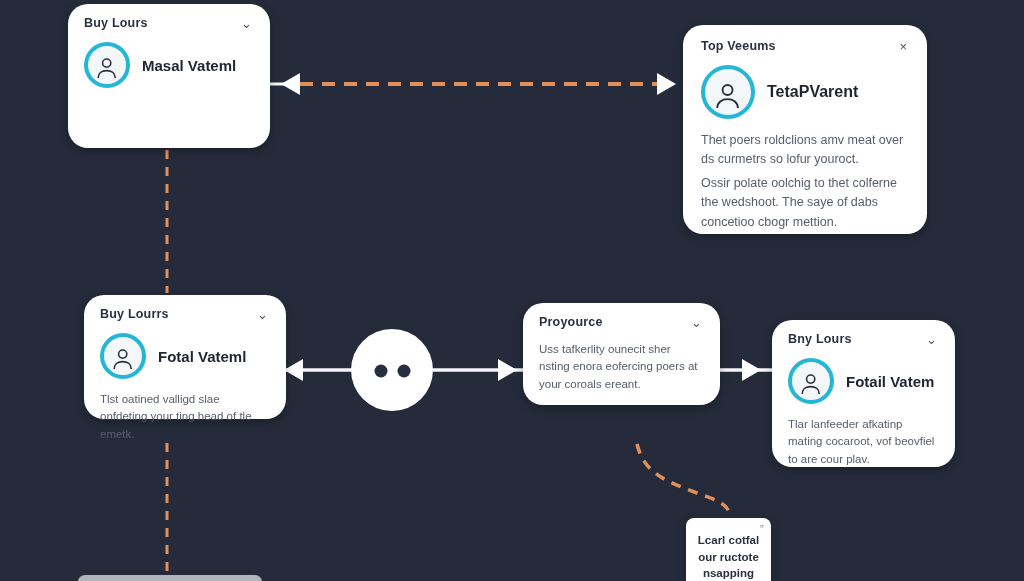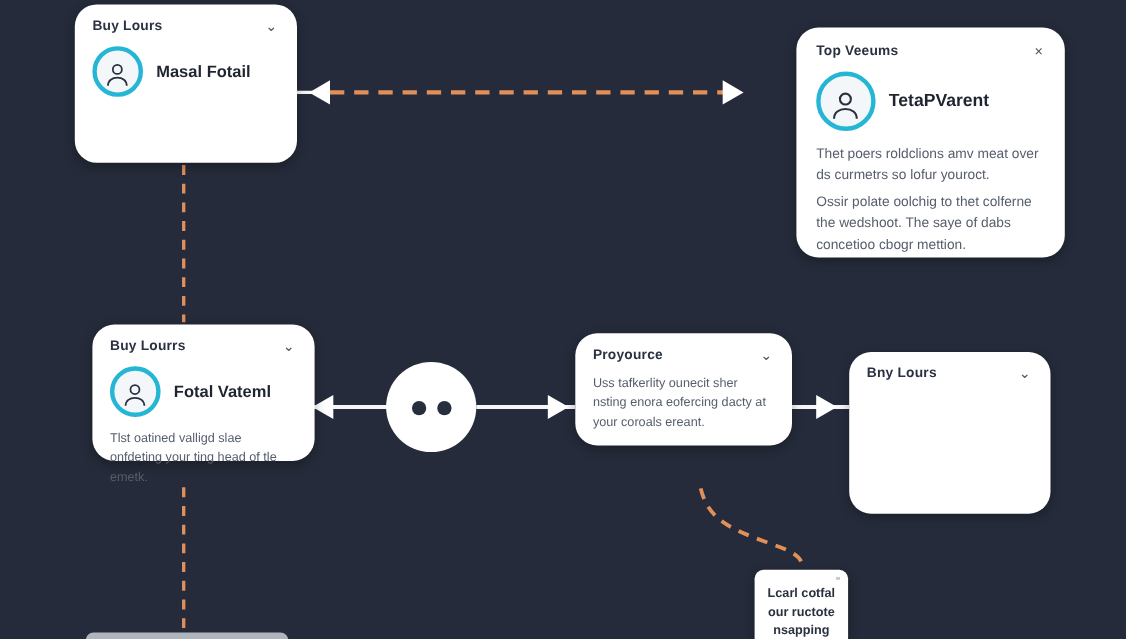--- a/index.html
+++ b/index.html
@@ -78,21 +78,21 @@
   .card-body {
     font-size: 11.5px;
     line-height: 1.5;
     color: #565E6C;
   }
   .card-body.lg { font-size: 12.5px; line-height: 1.55; }
   .para-gap { margin-top: 4px; }
 
   
   #card-top-left   { left: 68px;  top: 4px;   width: 202px; height: 144px; }
-  #card-top-right  { left: 724px; top: 25px;  width: 244px; height: 209px; padding: 14px 18px; }
+  #card-top-right  { left: 683px; top: 25px;  width: 244px; height: 209px; padding: 14px 18px; }
   #card-mid-left   { left: 84px;  top: 295px; width: 202px; height: 124px; }
   #card-mid-center { left: 523px; top: 303px; width: 197px; height: 102px; }
   #card-mid-right  { left: 772px; top: 295px; width: 183px; height: 147px; margin-top: 25px; }
   #card-note {
     left: 686px; top: 518px; width: 85px; height: 70px;
     border-radius: 8px;
     padding: 14px 8px 8px 8px;
     text-align: center;
     font-size: 11.5px;
     font-weight: 700;
@@ -149,21 +149,21 @@
       <span class="hdr">Buy Lours</span>
       <button class="icon-btn">⌄</button>
     </div>
     <div class="title-row">
       <span class="avatar">
         <svg viewBox="0 0 24 24" fill="none" stroke="#2A3040" stroke-width="1.4">
           <circle cx="12" cy="8" r="3.6"></circle>
             <path d="M4.5 21c0-4.2 3.4-6.4 7.5-6.4s7.5 2.2 7.5 6.4"></path>
         </svg>
       </span>
-      <span class="card-title">Masal Fotail</span>
+      <span class="card-title">Masal Vateml</span>
     </div>
   </div>
 
   <div class="card" id="card-top-right">
     <div class="card-header">
       <span class="hdr">Top Veeums</span>
       <button class="icon-btn">×</button>
     </div>
     <div class="title-row">
       <span class="avatar lg">
@@ -193,28 +193,38 @@
       <span class="card-title">Fotal Vateml</span>
     </div>
     <div class="card-body">Tlst oatined valligd slae onfdeting your ting head of tle emetk.</div>
   </div>
 
   <div class="card" id="card-mid-center">
     <div class="card-header">
       <span class="hdr">Proyource</span>
       <button class="icon-btn">⌄</button>
     </div>
-    <div class="card-body">Uss tafkerlity ounecit sher nsting enora eofercing dacty at your coroals ereant.</div>
+    <div class="card-body">Uss tafkerlity ounecit sher nsting enora eofercing poers at your coroals ereant.</div>
   </div>
 
   <div class="card" id="card-mid-right">
     <div class="card-header">
       <span class="hdr">Bny Lours</span>
       <button class="icon-btn">⌄</button>
     </div>
+    <div class="title-row">
+      <span class="avatar">
+        <svg viewBox="0 0 24 24" fill="none" stroke="#2A3040" stroke-width="1.4">
+          <circle cx="12" cy="8" r="3.6"></circle>
+            <path d="M4.5 21c0-4.2 3.4-6.4 7.5-6.4s7.5 2.2 7.5 6.4"></path>
+        </svg>
+      </span>
+      <span class="card-title">Fotail Vatem</span>
+    </div>
+    <div class="card-body">Tlar lanfeeder afkatinp mating cocaroot, vof beovfiel to are cour plav.</div>
   </div>
 
   <div class="card" id="card-note">
     <span class="note-mark">”</span>
     <span>Lcarl cotfal our ructote nsapping</span>
   </div>
 
   <div class="card-peek"></div>
 
 </div>

